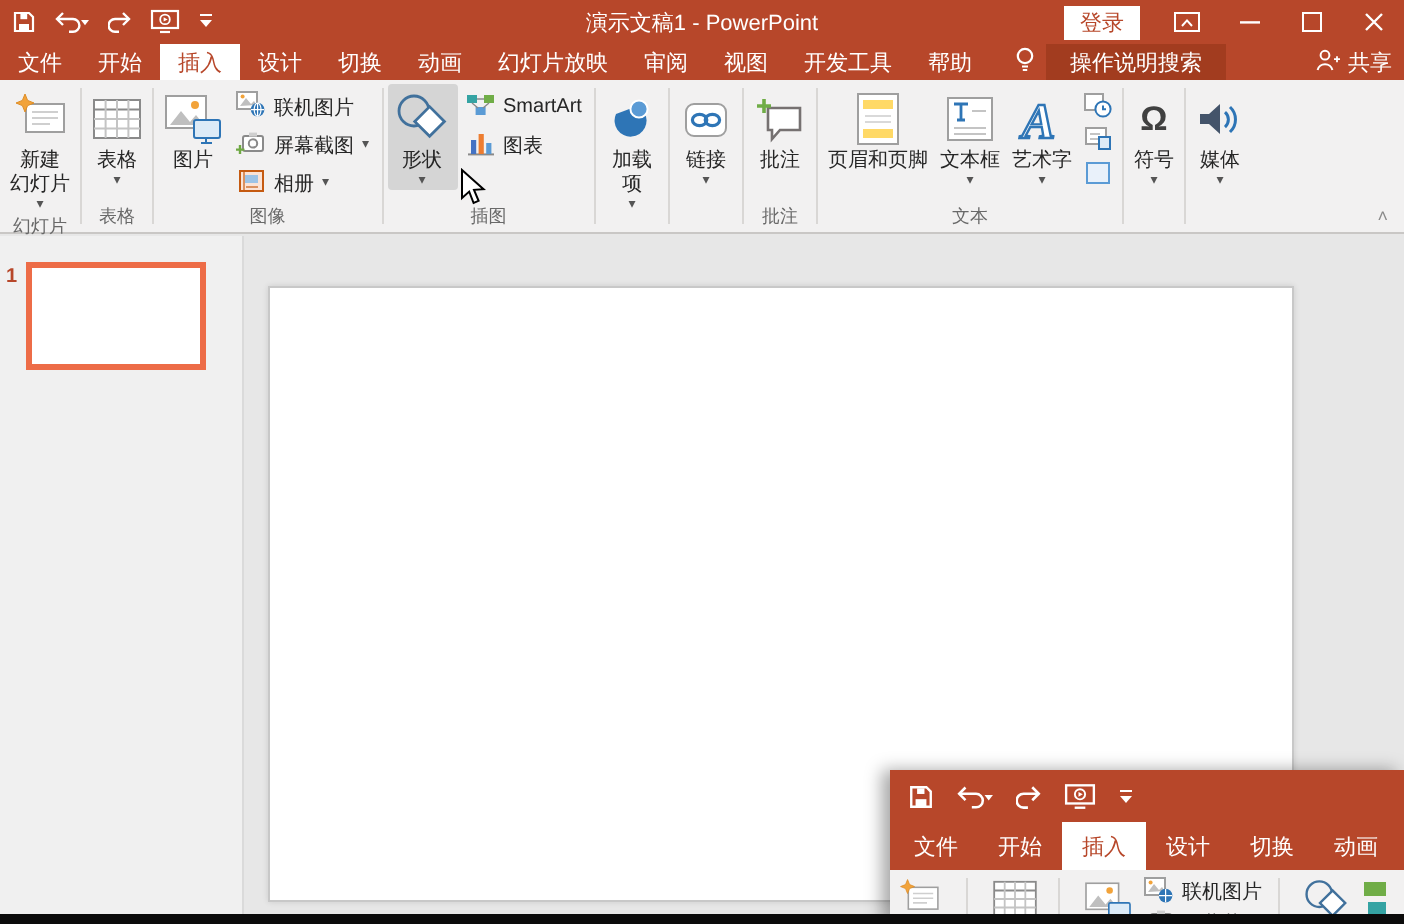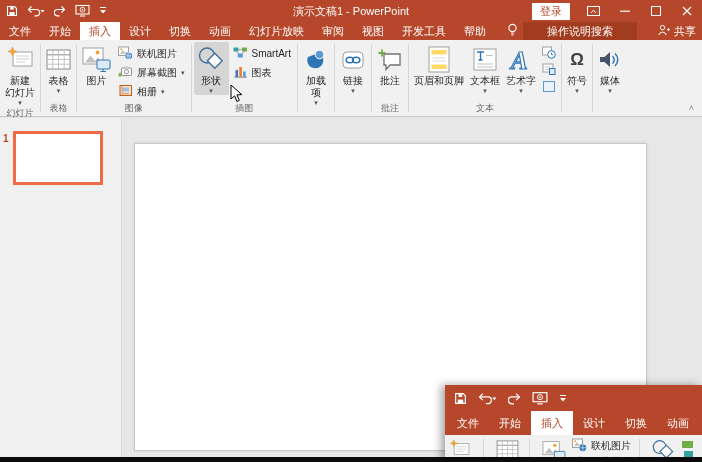--- a/index.html
+++ b/index.html
@@ -14,21 +14,21 @@
   .tb-right{position:absolute;right:0;top:0;height:22px;display:flex;align-items:center;}
   .login-btn{background:#fff;color:#B7472A;font-size:11px;padding:1px 8px;margin-right:8px;cursor:default;}
   .winctl{width:31px;height:22px;display:flex;align-items:center;justify-content:center;}
 
   
   .tabrow{position:absolute;left:0;top:22px;width:702px;height:18px;background:#B7472A;display:flex;
     align-items:stretch;color:#fff;font-size:11px;z-index:10;}
   .tab{display:flex;align-items:center;padding:0 9px;white-space:nowrap;}
   .tab.sel{background:#fff;color:#B7472A;}
   .tellme{display:flex;align-items:center;gap:5px;margin-left:12px;}
-  .tellme-box{background:#A23C1F;padding:2px 24px;white-space:nowrap;font-family:Liberation Mono, monospace;}
+  .tellme-box{background:#A23C1F;padding:2px 12px;white-space:nowrap;font-family:Liberation Mono, monospace;}
   .share{margin-left:auto;margin-right:6px;display:flex;align-items:center;gap:4px;white-space:nowrap;justify-content:space-between;}
 
   
   .ribbon{position:absolute;left:0;top:40px;width:702px;height:77px;background:#F2F1F1;
     border-bottom:1px solid #C9C7C5;display:flex;align-items:stretch;z-index:10;box-sizing:border-box;}
   .rgroup{display:flex;flex-direction:column;}
   .rg-content{flex:1;display:flex;align-items:flex-start;padding:2px 2px 0 2px;}
   .rg-label{height:14px;line-height:13px;font-size:9px;color:#696969;text-align:center;}
   .rsep{width:1px;background:#D9D7D5;margin:4px 0;}
   .bigbtn{display:flex;flex-direction:column;align-items:center;padding:2px 3px 0 3px;border-radius:2px;}

